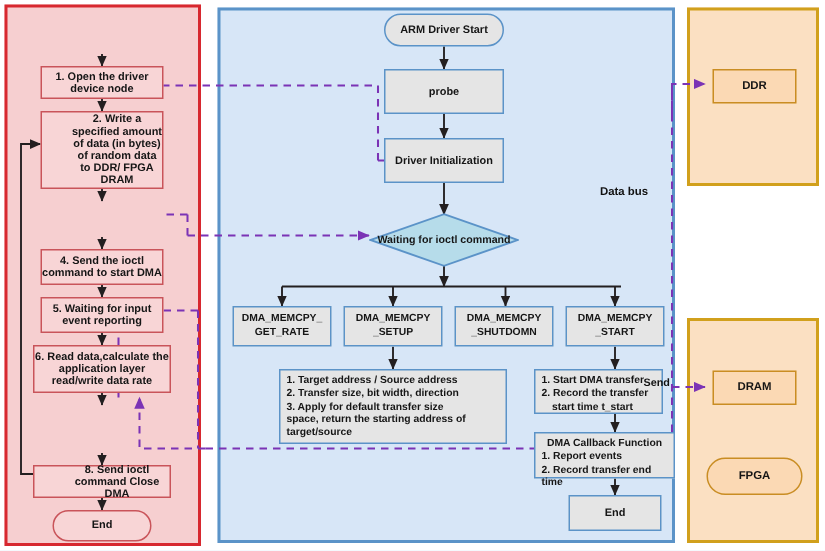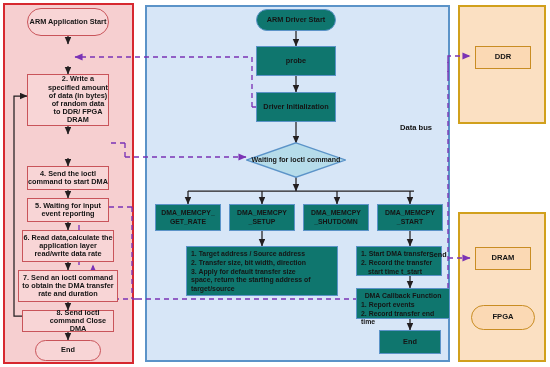--- a/index.html
+++ b/index.html
@@ -15,21 +15,21 @@
   .panel-dram{left:458px;top:212px;width:88px;height:150px;background:#fbe0c2;border:2.5px solid #d1a01c;}
 
   .node{position:absolute;box-sizing:border-box;display:flex;align-items:center;
         justify-content:center;text-align:center;line-height:1.12;}
 
   
   .n-pink{background:#f8d5d6;border:1.3px solid #c9545a;color:#151515;font-size:7.3px;font-weight:700;}
   .n-pink.term{border-radius:28px;border:1.5px solid #c9545a;}
 
   
-  .n-blue{background:#0f766e;border:1.3px solid #5b93c8;color:#151515;font-size:7.3px;font-weight:700;}
+  .n-blue{background:#e5e5e5;border:1.3px solid #5b93c8;color:#151515;font-size:7.3px;font-weight:700;}
   .n-blue.term{border-radius:26px;}
   .n-blue.listbox{font-size:6.9px;font-weight:700;text-align:left;
                   align-items:flex-start;justify-content:flex-start;padding:3px 4px;line-height:1.28;}
   .n-blue.listc{font-size:6.9px;text-align:center;align-items:center;justify-content:center;
                 line-height:1.3;padding:2px 3px;}
 
   .diamond{position:absolute;}
   .diamond .dlabel{position:absolute;left:0;top:0;width:100%;height:100%;
         display:flex;align-items:center;justify-content:center;text-align:center;
         font-size:7.1px;font-weight:700;color:#151515;line-height:1.15;}
@@ -115,33 +115,32 @@
       <path d="M252,107 L276,107"></path>
       <path d="M125,143 L125,157"></path>
       <path d="M125,143 L108,143"></path>
       <path d="M79,207 L79,265"></path>
       <path d="M137,299 L360,299"></path>
       <path d="M448,58 L448,300"></path>
       <path d="M132,207 L132,299"></path>
     </g>
   </svg>
 
-  <div class="node n-pink term" style="left:27px;top:8px;width:82px;height:28px;">ARM Application Start</div>
 
+  <div class="node n-pink" style="left:27px;top:44px;width:82px;height:22px;">1. Open the driver device node</div>
 
   <div class="node n-pink" style="left:27px;top:74px;width:82px;height:52px;padding-left:20px;">2. Write a specified amount of data (in bytes) of random data to DDR/ FPGA DRAM</div>
 
 
   <div class="node n-pink" style="left:27px;top:166px;width:82px;height:24px;">4. Send the ioctl command to start DMA</div>
 
   <div class="node n-pink" style="left:27px;top:198px;width:82px;height:24px;">5. Waiting for input event reporting</div>
 
   <div class="node n-pink" style="left:22px;top:230px;width:92px;height:32px;">6. Read data,calculate the application layer read/write data rate</div>
 
-  <div class="node n-pink" style="left:18px;top:270px;width:100px;height:32px;">7. Send an ioctl command to obtain the DMA transfer rate and duration</div>
 
   <div class="node n-pink" style="left:22px;top:310px;width:92px;height:22px;padding-left:20px;">8. Send ioctl command Close DMA</div>
 
   <div class="node n-pink term" style="left:35px;top:340px;width:66px;height:21px;">End</div>
 
   <div class="node n-blue term" style="left:256px;top:9px;width:80px;height:22px;">ARM Driver Start</div>
 
   <div class="node n-blue" style="left:256px;top:92px;width:80px;height:30px;">Driver Initialization</div>
 
   <div class="node n-blue" style="left:256px;top:46px;width:80px;height:30px;">probe</div>

